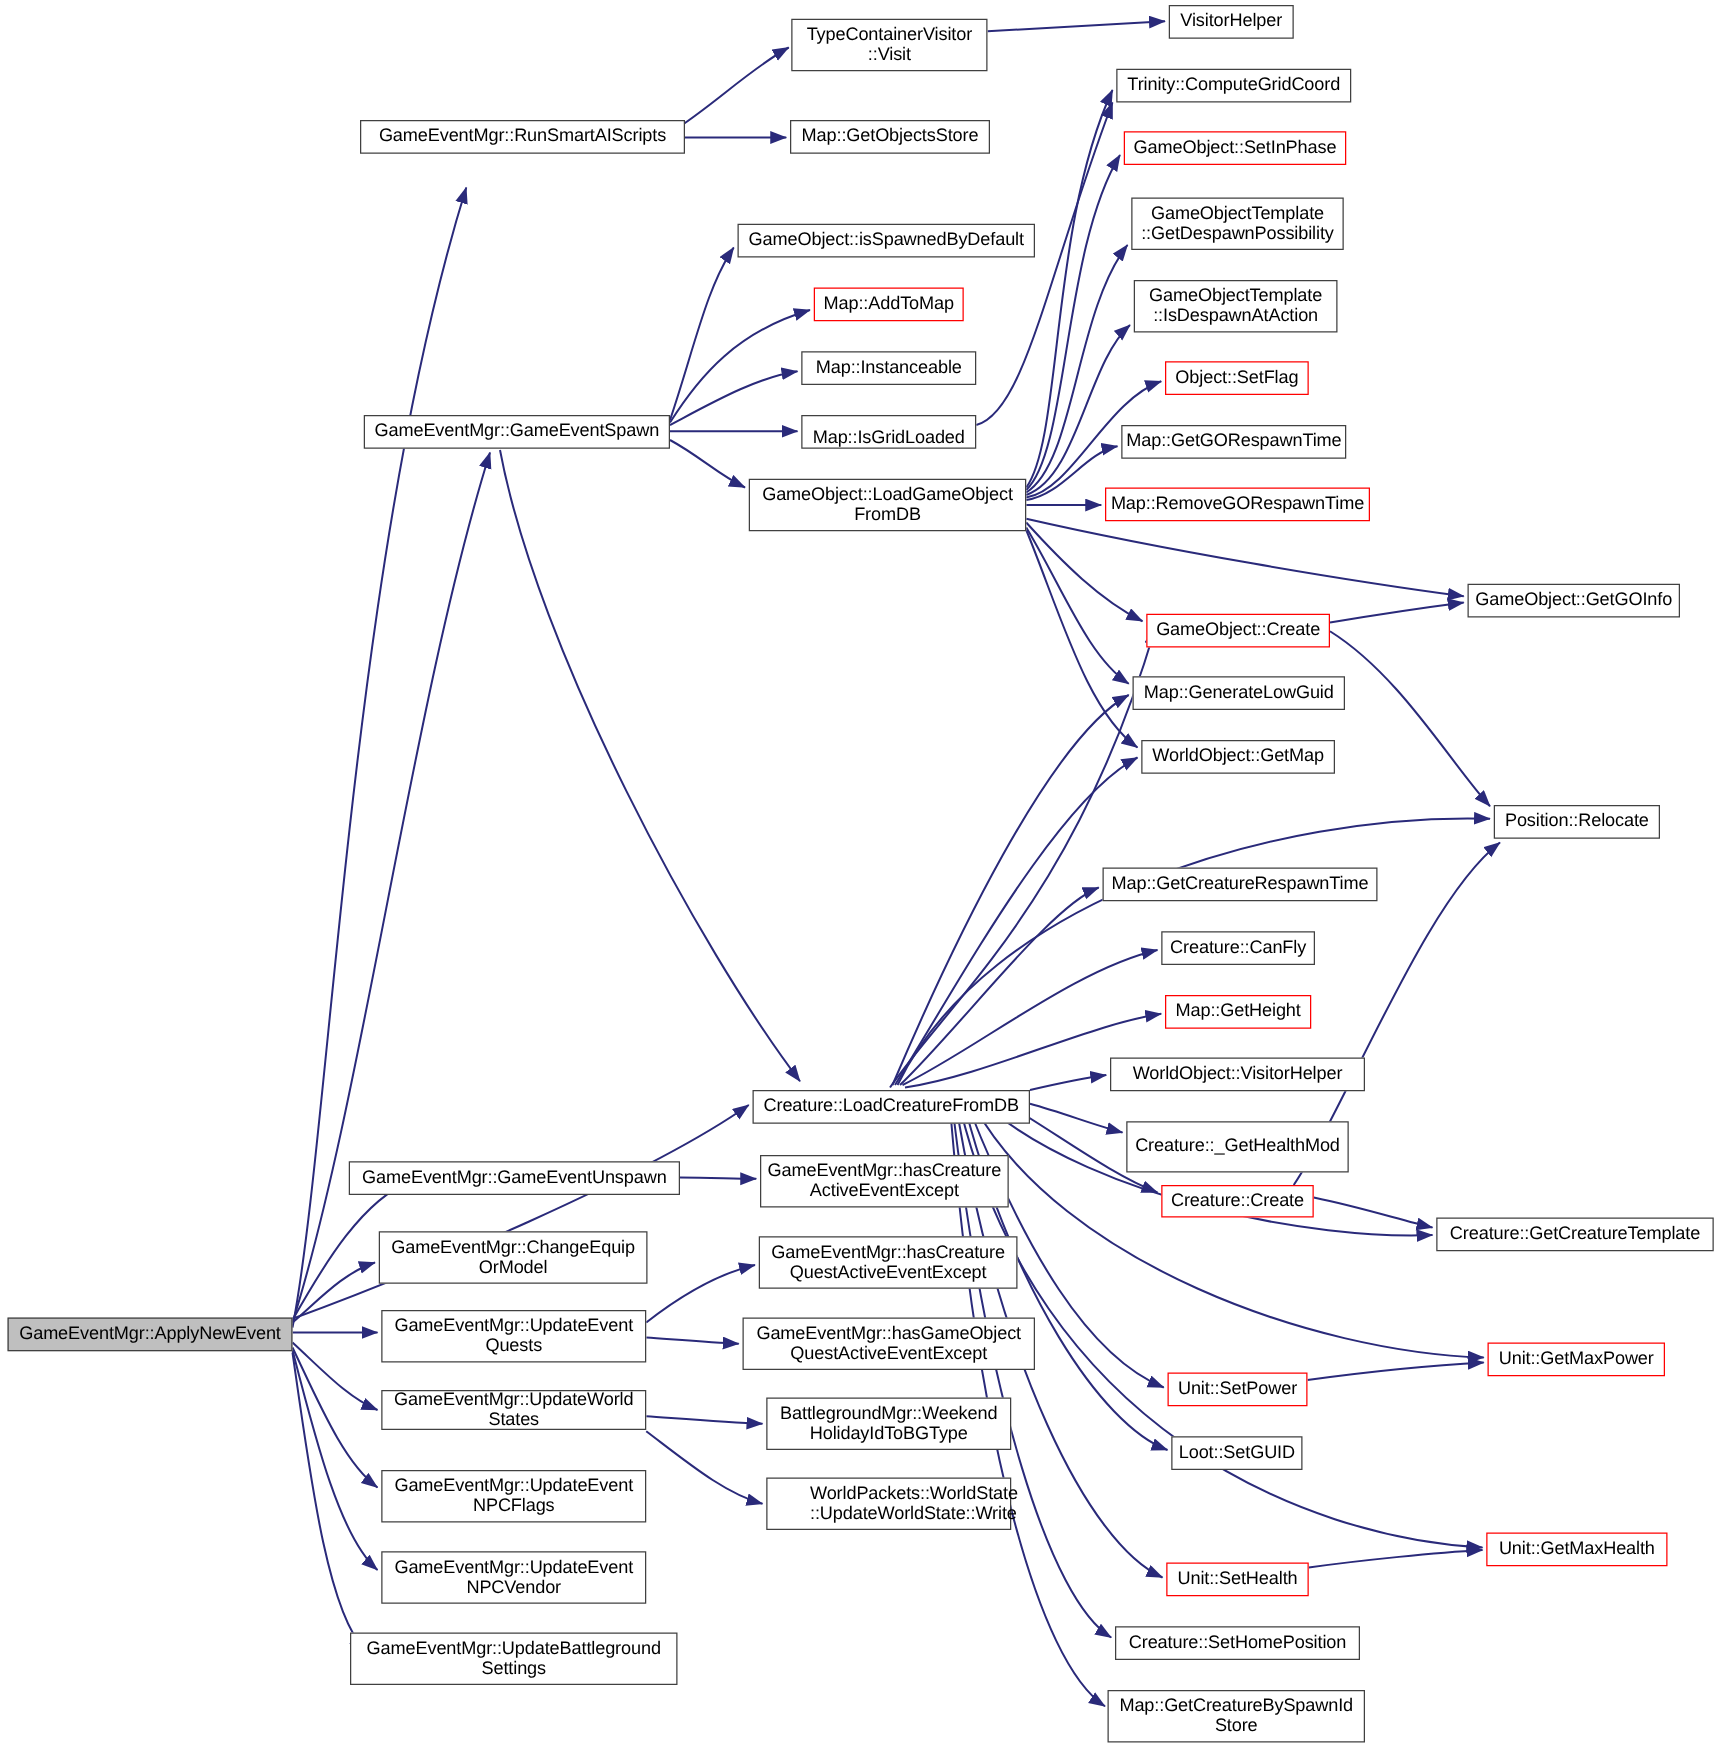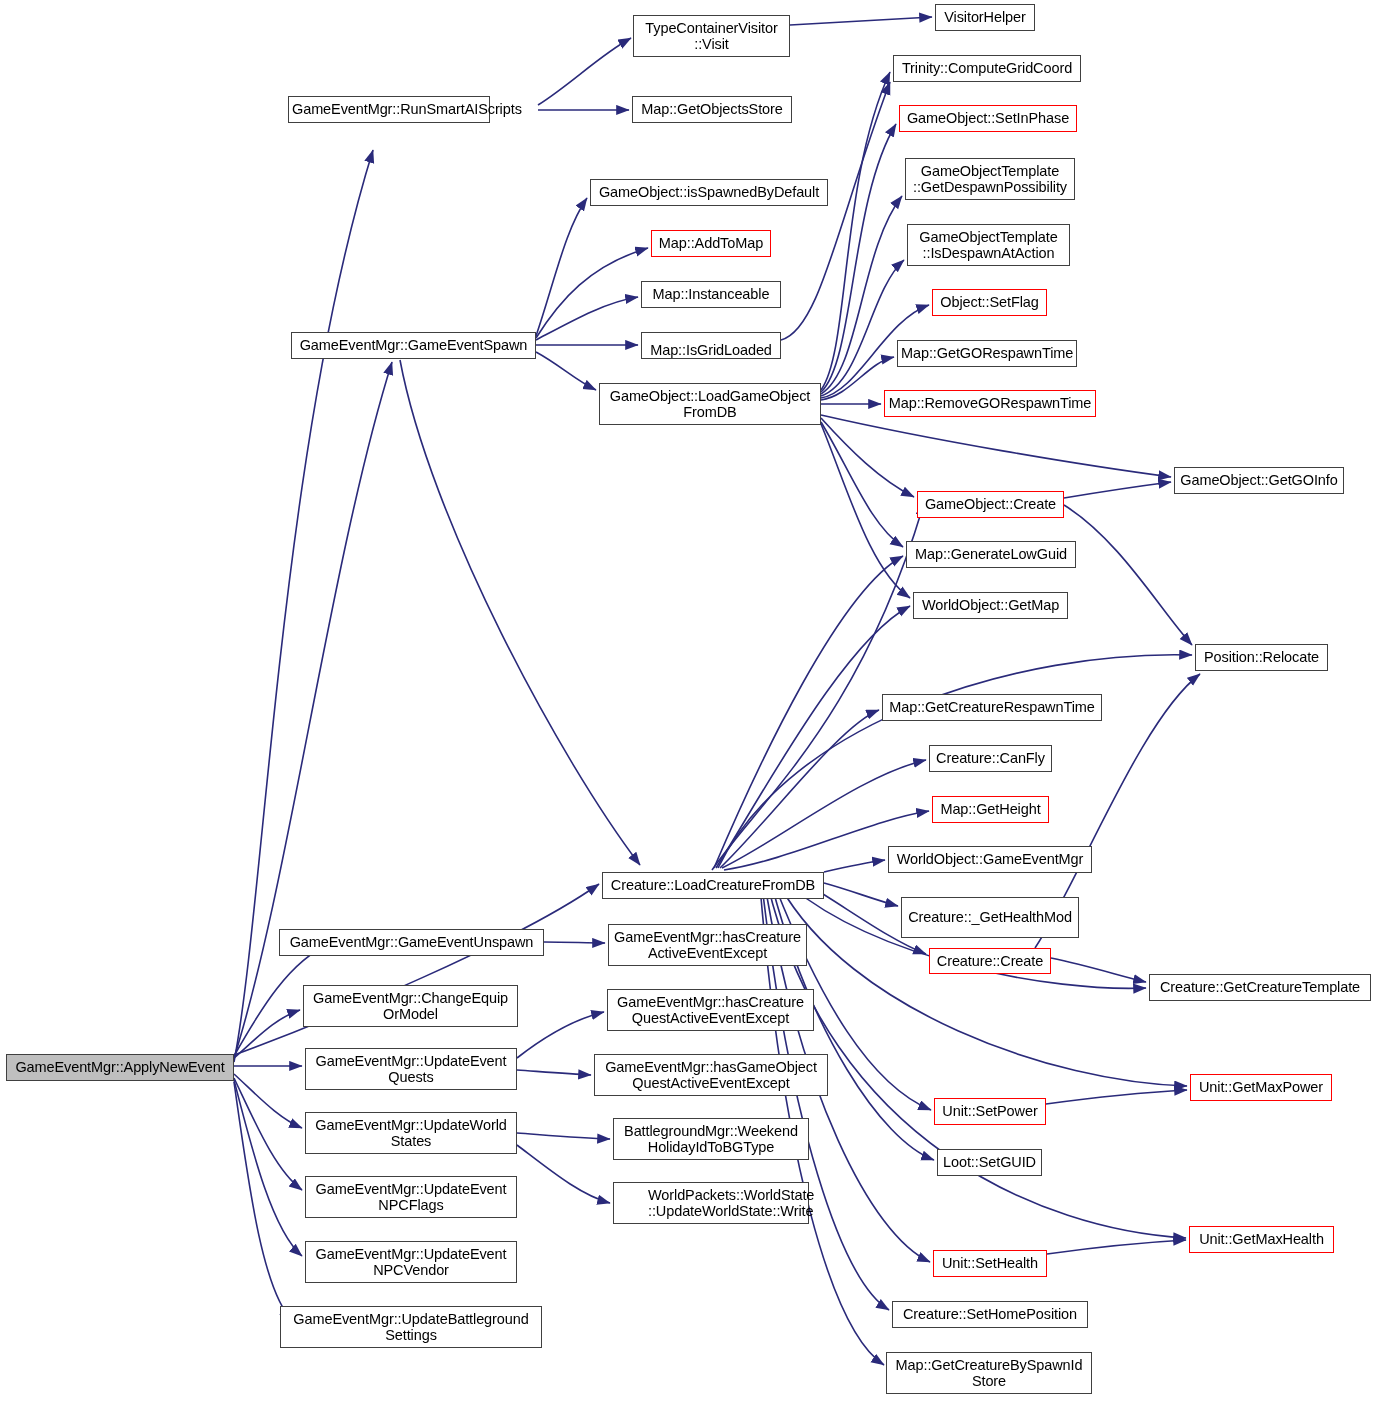--- a/index.html
+++ b/index.html
@@ -131,21 +131,21 @@
         <path d="M 517 1070 C 545 1072 570 1074 591 1075" fill="none" stroke="#2a2a7a" stroke-width="1.6" marker-end="url(#arrow)"></path>
         <path d="M 517 1133 C 545 1135 580 1138 610 1139" fill="none" stroke="#2a2a7a" stroke-width="1.6" marker-end="url(#arrow)"></path>
         <path d="M 517 1145 C 550 1170 580 1195 610 1203" fill="none" stroke="#2a2a7a" stroke-width="1.6" marker-end="url(#arrow)"></path>
       </g>
   </svg>
   <div id="node-layer">
       <div class="node" style="left: 633px; top: 15px; width: 157px; height: 42px;"><span class="lbl">TypeContainerVisitor
 ::Visit</span></div>
       <div class="node" style="left: 935px; top: 4px; width: 100px; height: 27px;"><span class="lbl">VisitorHelper</span></div>
       <div class="node" style="left: 893px; top: 55px; width: 188px; height: 27px;"><span class="lbl">Trinity::ComputeGridCoord</span></div>
-      <div class="node" style="left: 288px; top: 96px; width: 202px; height: 27px;"><span class="lbl">GameEventMgr::RunSmartAIScripts</span></div>
+      <div class="node" style="left: 288px; top: 96px; width: 260px; height: 27px;"><span class="lbl">GameEventMgr::RunSmartAIScripts</span></div>
       <div class="node" style="left: 632px; top: 96px; width: 160px; height: 27px;"><span class="lbl">Map::GetObjectsStore</span></div>
       <div class="node red" style="left: 899px; top: 105px; width: 178px; height: 27px;"><span class="lbl">GameObject::SetInPhase</span></div>
       <div class="node" style="left: 905px; top: 158px; width: 170px; height: 42px;"><span class="lbl">GameObjectTemplate
 ::GetDespawnPossibility</span></div>
       <div class="node" style="left: 590px; top: 179px; width: 238px; height: 27px;"><span class="lbl">GameObject::isSpawnedByDefault</span></div>
       <div class="node" style="left: 907px; top: 224px; width: 163px; height: 42px;"><span class="lbl">GameObjectTemplate
 ::IsDespawnAtAction</span></div>
       <div class="node red" style="left: 651px; top: 230px; width: 120px; height: 27px;"><span class="lbl">Map::AddToMap</span></div>
       <div class="node" style="left: 641px; top: 281px; width: 140px; height: 27px;"><span class="lbl">Map::Instanceable</span></div>
       <div class="node red" style="left: 932px; top: 289px; width: 115px; height: 27px;"><span class="lbl">Object::SetFlag</span></div>
@@ -156,40 +156,40 @@
 FromDB</span></div>
       <div class="node red" style="left: 884px; top: 390px; width: 212px; height: 27px;"><span class="lbl">Map::RemoveGORespawnTime</span></div>
       <div class="node" style="left: 1174px; top: 467px; width: 170px; height: 27px;"><span class="lbl">GameObject::GetGOInfo</span></div>
       <div class="node red" style="left: 917px; top: 491px; width: 147px; height: 27px;"><span class="lbl">GameObject::Create</span></div>
       <div class="node" style="left: 906px; top: 541px; width: 170px; height: 27px;"><span class="lbl">Map::GenerateLowGuid</span></div>
       <div class="node" style="left: 913px; top: 592px; width: 155px; height: 27px;"><span class="lbl">WorldObject::GetMap</span></div>
       <div class="node" style="left: 1195px; top: 644px; width: 133px; height: 27px;"><span class="lbl">Position::Relocate</span></div>
       <div class="node" style="left: 882px; top: 694px; width: 220px; height: 27px;"><span class="lbl">Map::GetCreatureRespawnTime</span></div>
       <div class="node" style="left: 929px; top: 745px; width: 123px; height: 27px;"><span class="lbl">Creature::CanFly</span></div>
       <div class="node red" style="left: 932px; top: 796px; width: 117px; height: 27px; text-align: center;"><span class="lbl">Map::GetHeight</span></div>
-      <div class="node" style="left: 888px; top: 846px; width: 204px; height: 27px;"><span class="lbl">WorldObject::GameEventMgr</span></div>
+      <div class="node" style="left: 888px; top: 846px; width: 204px; height: 27px;"><span class="lbl">WorldObject::VisitorHelper</span></div>
       <div class="node" style="left: 901px; top: 897px; width: 178px; height: 41px;"><span class="lbl">Creature::_GetHealthMod</span></div>
       <div class="node" style="left: 602px; top: 872px; width: 222px; height: 27px;"><span class="lbl">Creature::LoadCreatureFromDB</span></div>
       <div class="node red" style="left: 929px; top: 948px; width: 122px; height: 26px;"><span class="lbl">Creature::Create</span></div>
       <div class="node" style="left: 1149px; top: 974px; width: 222px; height: 27px;"><span class="lbl">Creature::GetCreatureTemplate</span></div>
       <div class="node" style="left: 279px; top: 929px; width: 265px; height: 27px;"><span class="lbl">GameEventMgr::GameEventUnspawn</span></div>
       <div class="node" style="left: 608px; top: 924px; width: 199px; height: 42px;"><span class="lbl">GameEventMgr::hasCreature
 ActiveEventExcept</span></div>
       <div class="node" style="left: 303px; top: 985px; width: 215px; height: 42px;"><span class="lbl">GameEventMgr::ChangeEquip
 OrModel</span></div>
       <div class="node" style="left: 607px; top: 989px; width: 207px; height: 42px;"><span class="lbl">GameEventMgr::hasCreature
 QuestActiveEventExcept</span></div>
       <div class="node current" style="left: 6px; top: 1054px; width: 228px; height: 27px;"><span class="lbl">GameEventMgr::ApplyNewEvent</span></div>
       <div class="node" style="left: 305px; top: 1048px; width: 212px; height: 42px;"><span class="lbl">GameEventMgr::UpdateEvent
 Quests</span></div>
       <div class="node" style="left: 594px; top: 1054px; width: 234px; height: 42px;"><span class="lbl">GameEventMgr::hasGameObject
 QuestActiveEventExcept</span></div>
       <div class="node red" style="left: 1190px; top: 1074px; width: 142px; height: 27px;"><span class="lbl">Unit::GetMaxPower</span></div>
       <div class="node red" style="left: 934px; top: 1098px; width: 112px; height: 27px;"><span class="lbl">Unit::SetPower</span></div>
-      <div class="node" style="left: 305px; top: 1112px; width: 212px; height: 42px;"><span class="lbl">GameEventMgr::UpdateWorld
+      <div class="node" style="left: 305px; top: 1112px; width: 212px; height: 32px;"><span class="lbl">GameEventMgr::UpdateWorld
 States</span></div>
       <div class="node" style="left: 613px; top: 1118px; width: 196px; height: 42px;"><span class="lbl">BattlegroundMgr::Weekend
 HolidayIdToBGType</span></div>
       <div class="node" style="left: 937px; top: 1149px; width: 105px; height: 27px;"><span class="lbl">Loot::SetGUID</span></div>
       <div class="node" style="left: 305px; top: 1176px; width: 212px; height: 42px;"><span class="lbl">GameEventMgr::UpdateEvent
 NPCFlags</span></div>
       <div class="node" style="left: 613px; top: 1182px; width: 196px; height: 42px; padding-left: 34px;"><span class="lbl">WorldPackets::WorldState
 ::UpdateWorldState::Write</span></div>
       <div class="node red" style="left: 1189px; top: 1226px; width: 145px; height: 27px;"><span class="lbl">Unit::GetMaxHealth</span></div>
       <div class="node" style="left: 305px; top: 1241px; width: 212px; height: 42px;"><span class="lbl">GameEventMgr::UpdateEvent

